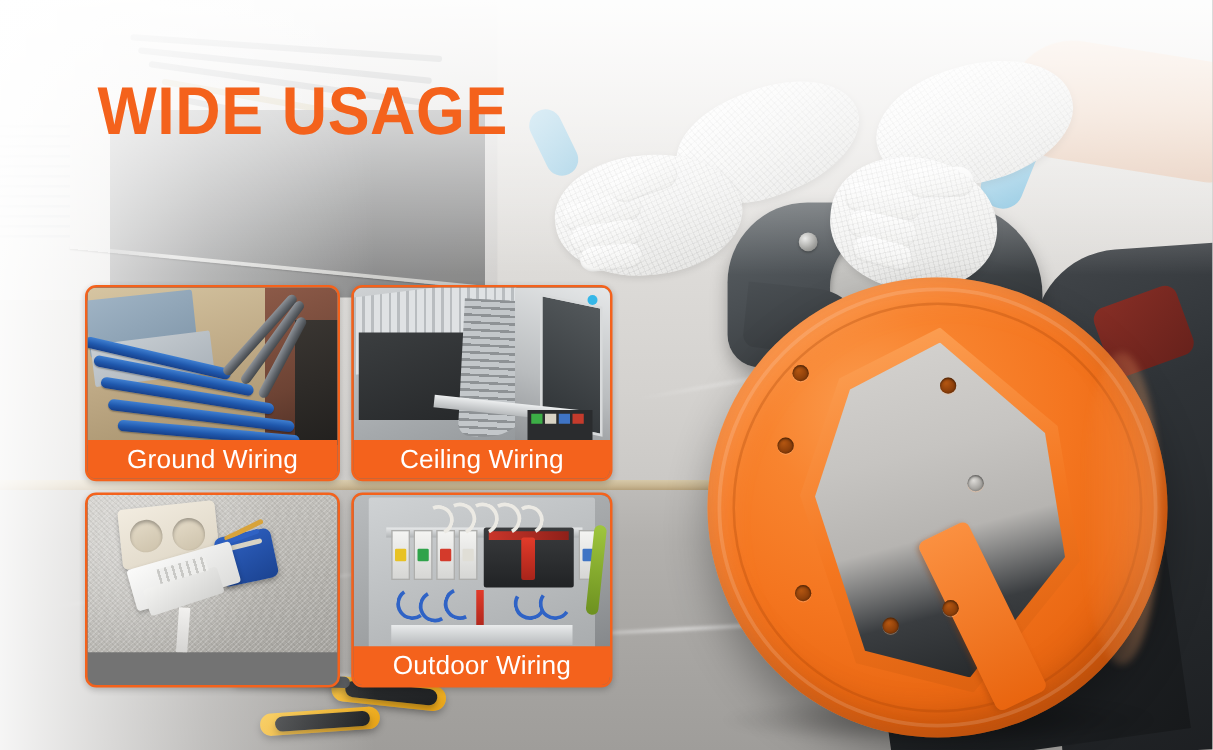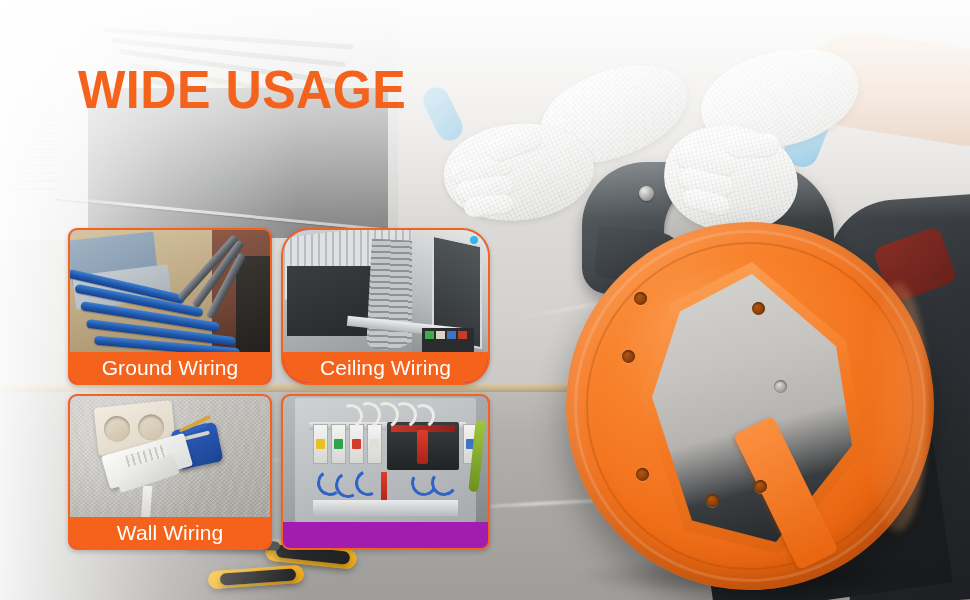--- a/index.html
+++ b/index.html
@@ -272,39 +272,39 @@
     font-family:"Liberation Sans", sans-serif;
   }
 
   
   .cards { position:absolute; left:0; top:0; width:970px; height:600px; }
   .card {
     position:absolute;
     border:2px solid #F4621C;
     border-radius:9px;
     overflow:hidden;
-    background:#a21caf;
+    background:#737373;
     box-shadow:0 2px 5px rgba(0,0,0,.20);
   }
   .card .photo {
     position:absolute; left:0; top:0; right:0; height:126px;
     overflow:hidden;
   }
   .card .cap {
     position:absolute; left:0; right:0; bottom:0; height:31px;
     background:#F4621C;
     color:#fff;
     font-size:21px;
     line-height:31px;
     text-align:center;
     letter-spacing:.1px;
     white-space:nowrap;
   }
   #card-ground { left:68px; top:228px;  width:204px; height:157px; }
-  #card-ceiling{ left:281px; top:228px; width:209px; height:157px;border-radius:28px; }
+  #card-ceiling{ left:281px; top:228px; width:209px; height:157px; }
   #card-wall   { left:68px; top:394px;  width:204px; height:156px; }
   #card-outdoor{ left:281px; top:394px; width:209px; height:156px; }
   .gw-floor { position:absolute; inset:0; background:linear-gradient(165deg,#d6c5a2,#bda884 48%,#a08b66); }
   .gw-panel { position:absolute; left:0; top:6px; width:86px; height:46px; background:linear-gradient(160deg,#9fb3c4,#8298ab); border-radius:2px; transform:rotate(-6deg); }
   .gw-panel2{ position:absolute; left:4px; top:40px; width:96px; height:34px; background:linear-gradient(160deg,#c9cfd4,#aab2b9); border-radius:2px; transform:rotate(-7deg); }
   .gw-brick { position:absolute; right:0; top:0; width:58px; height:126px; background:linear-gradient(160deg,#8c5a48,#6d4334 60%,#4a2c22); }
   .gw-dark  { position:absolute; right:0; top:26px; width:34px; height:100px; background:linear-gradient(160deg,#3a3632,#22201e); }
   .gw-pipe  { position:absolute; height:9px; border-radius:6px; background:linear-gradient(180deg,#3f7fd1,#1f58ad 55%,#17408a); box-shadow:0 1px 1px rgba(0,0,0,.25); }
   .gw-gpipe { position:absolute; height:8px; border-radius:6px; background:linear-gradient(180deg,#8d9298,#5e6369 60%,#44484c); }
 
@@ -523,21 +523,20 @@
         </div>
         <div class="ww-blue"></div>
         <div class="ww-wire" style="left:108px; top:26px; width:34px; background:#d8a33a; transform:rotate(-26deg);"></div>
         <div class="ww-wire" style="left:106px; top:32px; width:32px; background:#2f62c4; transform:rotate(-20deg);"></div>
         <div class="ww-wire" style="left:110px; top:38px; width:30px; background:#d8d3c4; transform:rotate(-14deg);"></div>
         <div class="ww-white"></div>
         <div class="ww-white2"></div>
         <div class="ww-strip"></div>
         <div style="position:absolute; left:72px; bottom:0; width:9px; height:36px; background:linear-gradient(180deg,#f2f1ef,#d5d4d2); transform:rotate(4deg);"></div>
       </div>
-      <div class="cap">Wall Wiring</div>
     </div>
 
     <div class="card" id="card-outdoor">
       <div class="photo">
         <div class="ow-bg"></div>
         <div class="ow-box"></div>
         <div class="ow-rail"></div>
         <div class="ow-brk" style="left:30px;">
             <i style="background:#e8c224;"></i>
           </div>
@@ -564,16 +563,17 @@
         <div class="wwh" style="left:108px; top:6px;  width:26px; height:26px; transform:rotate(16deg);"></div>
         <div class="wwh" style="left:128px; top:8px;  width:24px; height:24px; transform:rotate(14deg);"></div>
         <div class="w" style="left:34px;  top:74px; width:26px; height:26px; transform:rotate(190deg);"></div>
         <div class="w" style="left:52px;  top:76px; width:26px; height:26px; transform:rotate(195deg);"></div>
         <div class="w" style="left:72px;  top:74px; width:26px; height:26px; transform:rotate(200deg);"></div>
         <div class="w" style="left:128px; top:74px; width:26px; height:26px; transform:rotate(165deg);"></div>
         <div class="w" style="left:148px; top:74px; width:26px; height:26px; transform:rotate(170deg);"></div>
         <div style="position:absolute; left:98px; top:76px; width:6px; height:34px; background:linear-gradient(180deg,#e23b2a,#a8241a);"></div>
         <div class="ow-bot"></div>
       </div>
+      <div class="cap">Outdoor Wiring</div>
     </div>
 
   </div>
 </div>
 
 </body></html>

